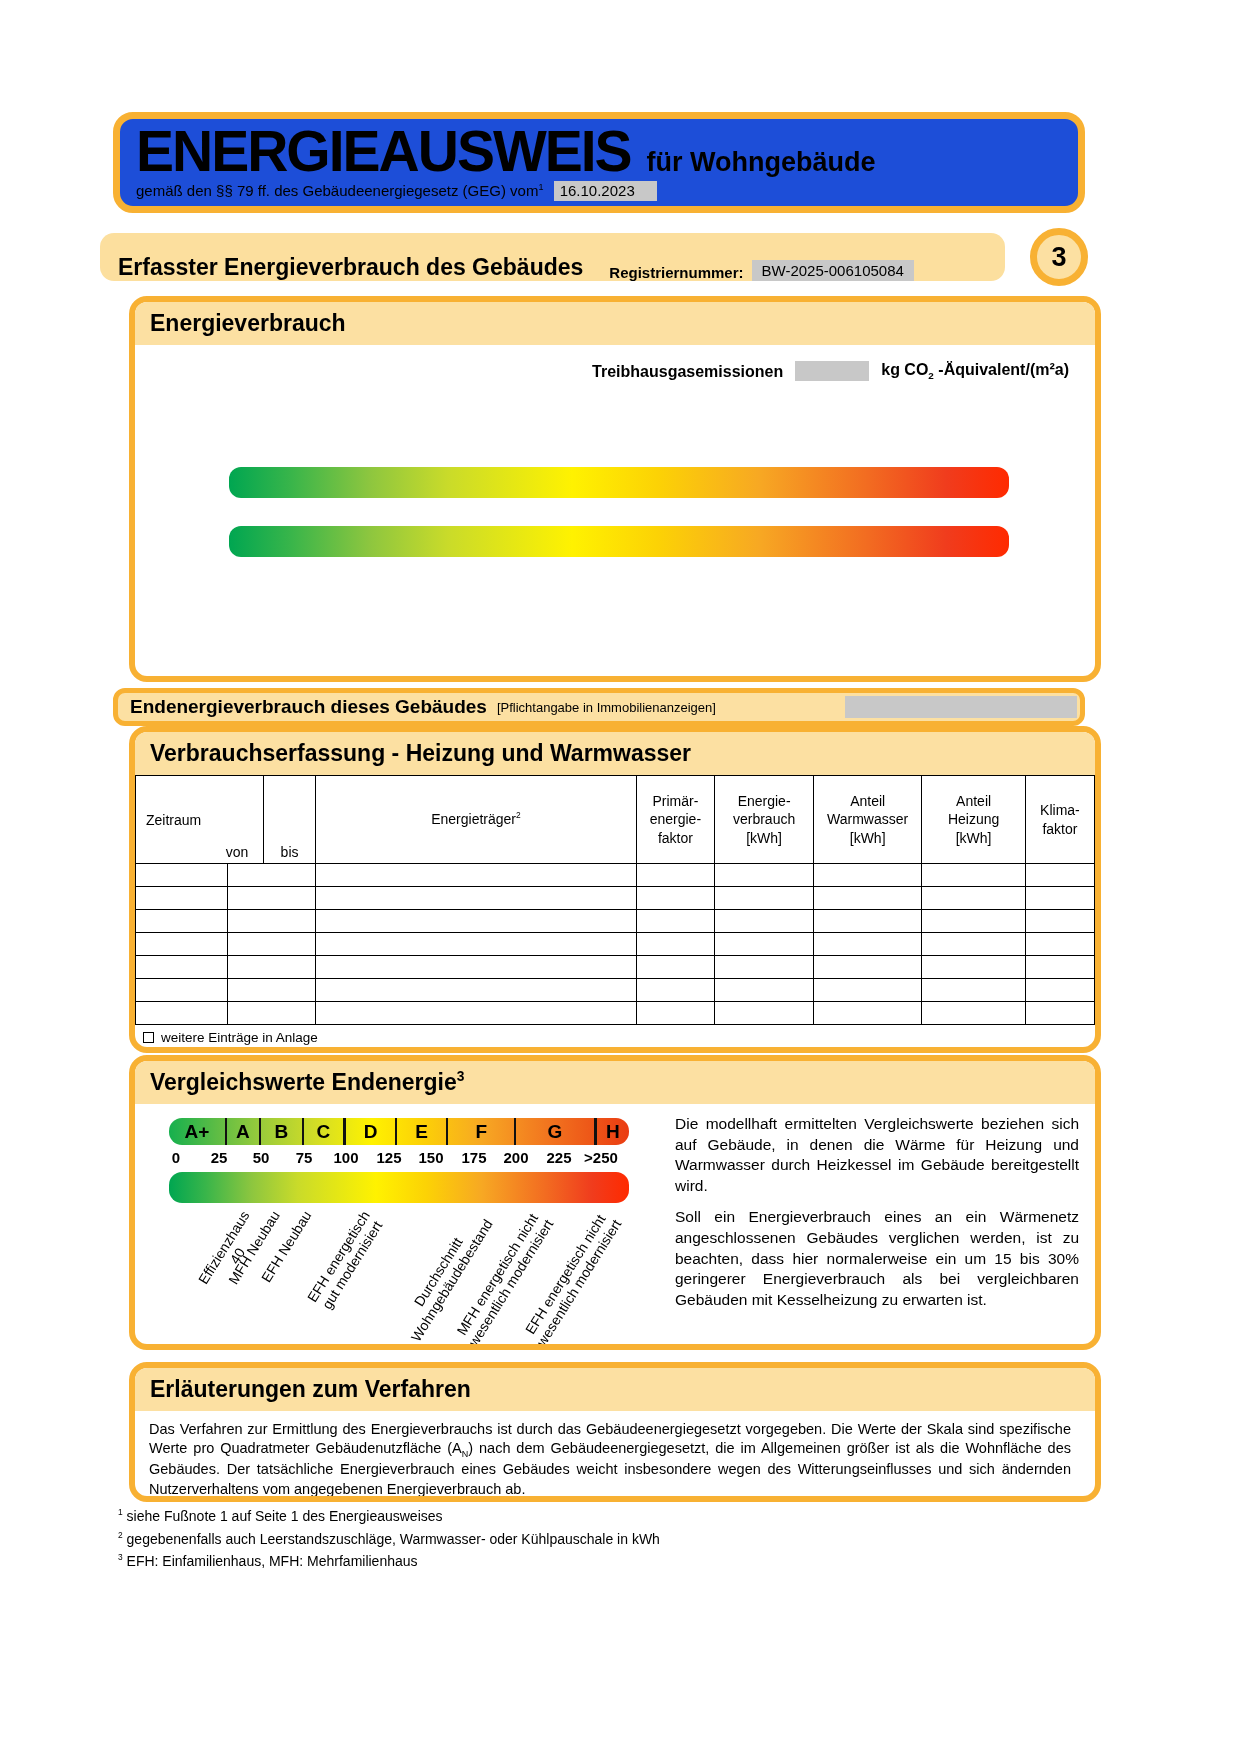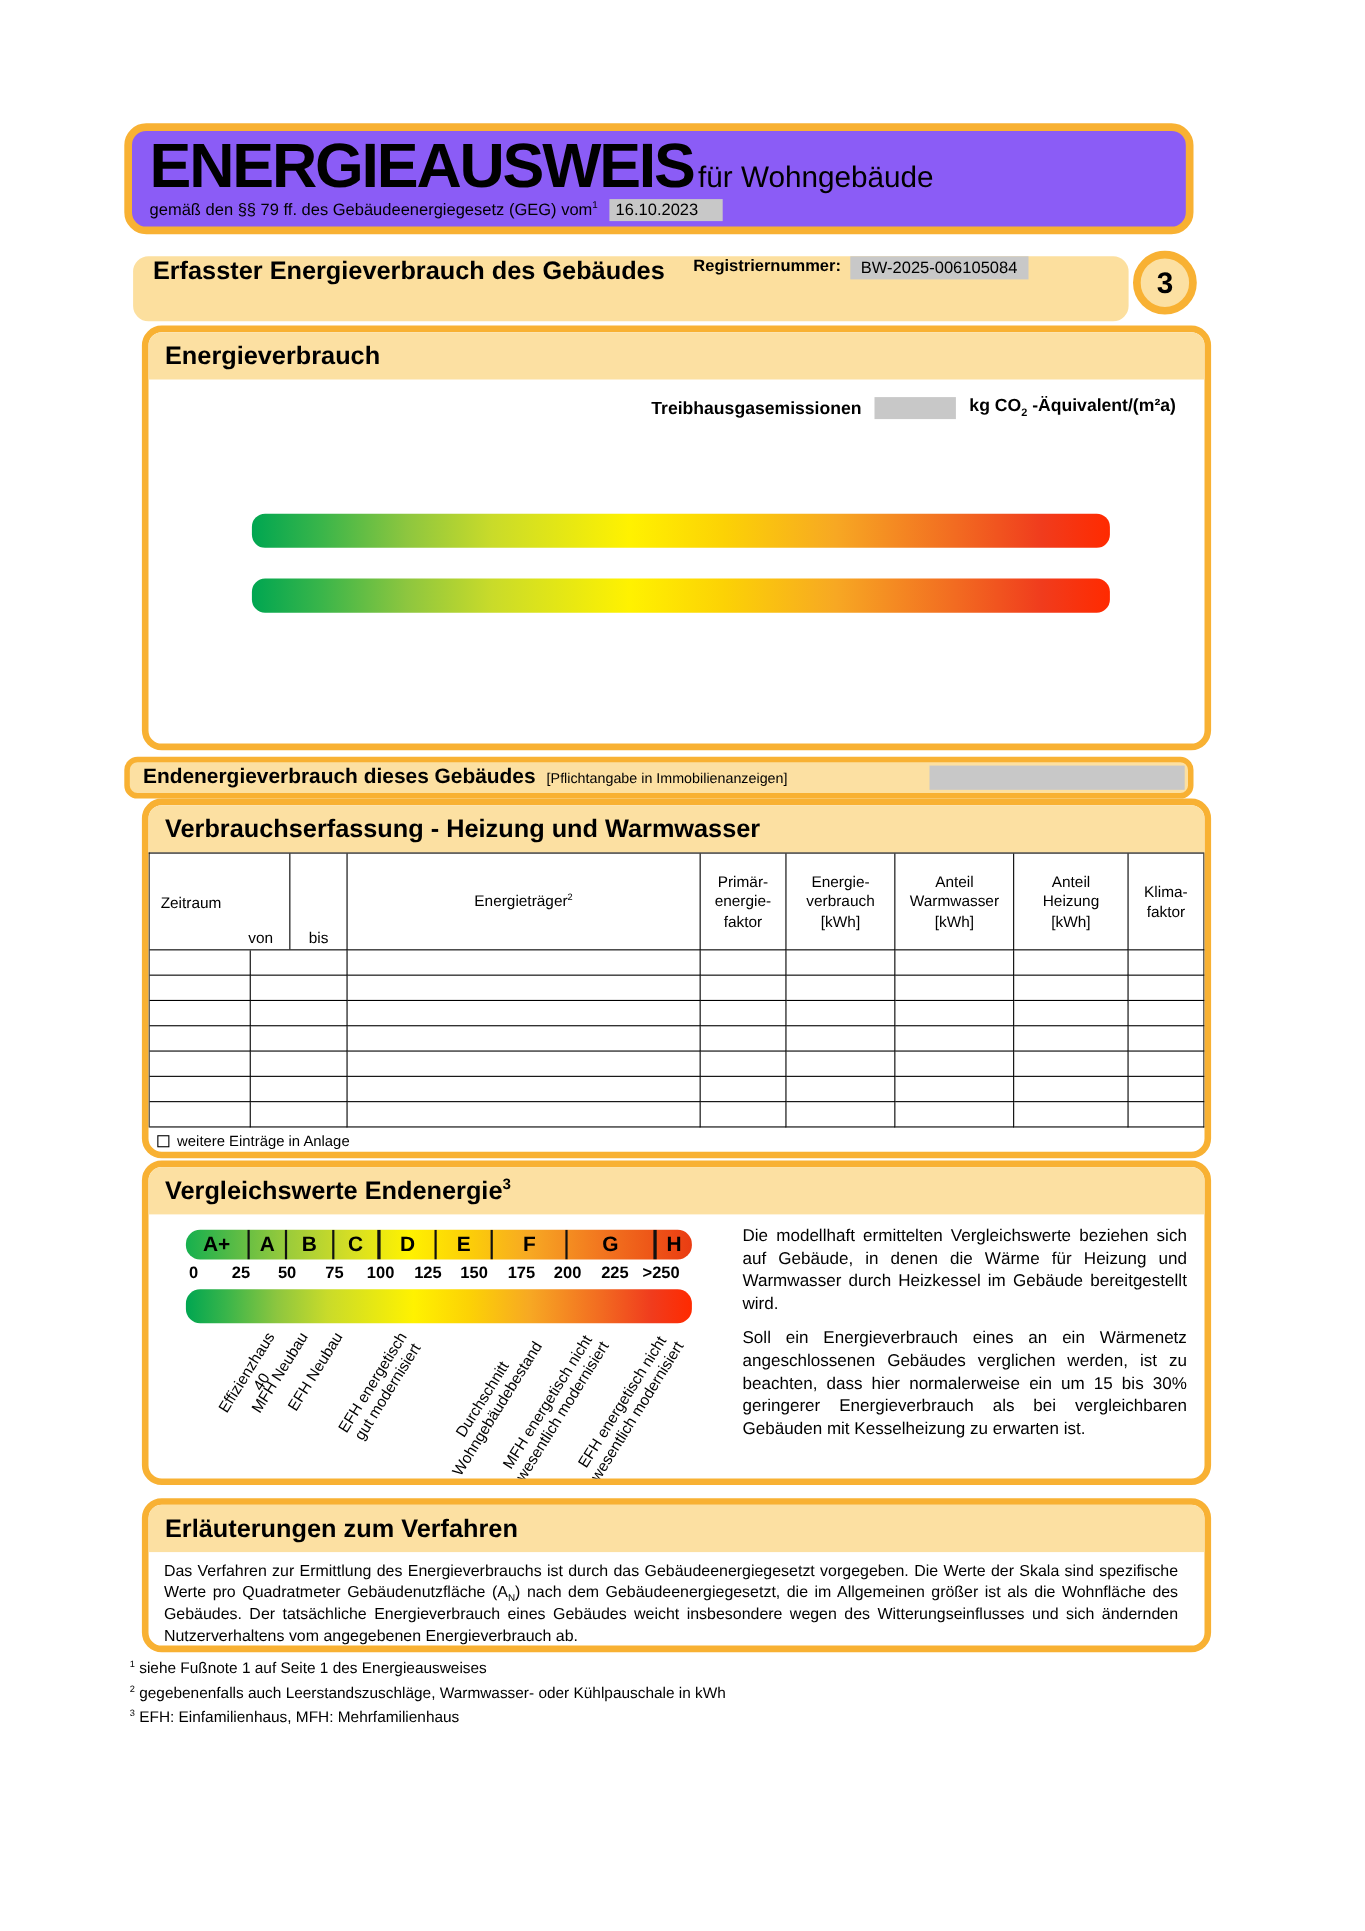--- a/index.html
+++ b/index.html
@@ -5,31 +5,31 @@
   * { margin:0; padding:0; box-sizing:border-box; }
   body { background:#888; font-family:"Liberation Sans", sans-serif; color:#000; }
   .page { position:relative; width:1241px; height:1755px; background:#fff; margin:0 auto; overflow:hidden; }
 
   .pre { white-space:pre-line; }
   sup.fn { font-size:60%; vertical-align:super; }
   sub.sb { font-size:62%; vertical-align:sub; font-weight:inherit; }
 
   
   .hdr-box { position:absolute; left:113px; top:112px; width:972px; height:101px;
-    border:7px solid #F8B133; border-radius:20px; background:#8b5cf6; padding:4px 0 0 16px; }
+    border:7px solid #F8B133; border-radius:20px; background:#1d4ed8; padding:4px 0 0 16px; }
   .hdr-titlerow { display:flex; align-items:baseline; }
   .hdr-title { font-size:57px; font-weight:bold; letter-spacing:-2px; line-height:1.0; }
-  .hdr-title-for { font-size:27px; font-weight:normal; margin-left:4px; }
+  .hdr-title-for { font-size:27px; font-weight:bold; margin-left:16px; }
   .hdr-sub { font-size:15px; margin-top:1px; }
   .grayval { background:#C8C8C8; display:inline-block; }
   .hdr-date { padding:1px 22px 2px 6px; margin-left:6px; font-size:15px; }
 
   
-  .banner { position:absolute; left:121px; top:233px; width:905px; height:59px;
-    background:#FCDF9E; border-radius:14px; display:flex; align-items:flex-start; padding-left:18px; }
+  .banner { position:absolute; left:100px; top:233px; width:905px; height:48px;
+    background:#FCDF9E; border-radius:14px; display:flex; align-items:flex-end; padding-left:18px; }
   .banner-title { font-size:23px; font-weight:bold; }
   .banner-reglabel { font-size:15px; font-weight:bold; margin-left:26px; }
   .banner-regval { font-size:15px; padding:2px 10px; margin-left:8px; min-width:160px; }
   .pagenum { position:absolute; left:1030px; top:228px; width:58px; height:58px; border-radius:50%;
     border:7px solid #F8B133; background:#FCE0A2; display:flex; align-items:center; justify-content:center;
     font-size:27px; font-weight:bold; }
 
   
   .sec { position:absolute; left:129px; width:972px; border:6px solid #F8B133; border-radius:18px;
     background:#fff; overflow:hidden; }

